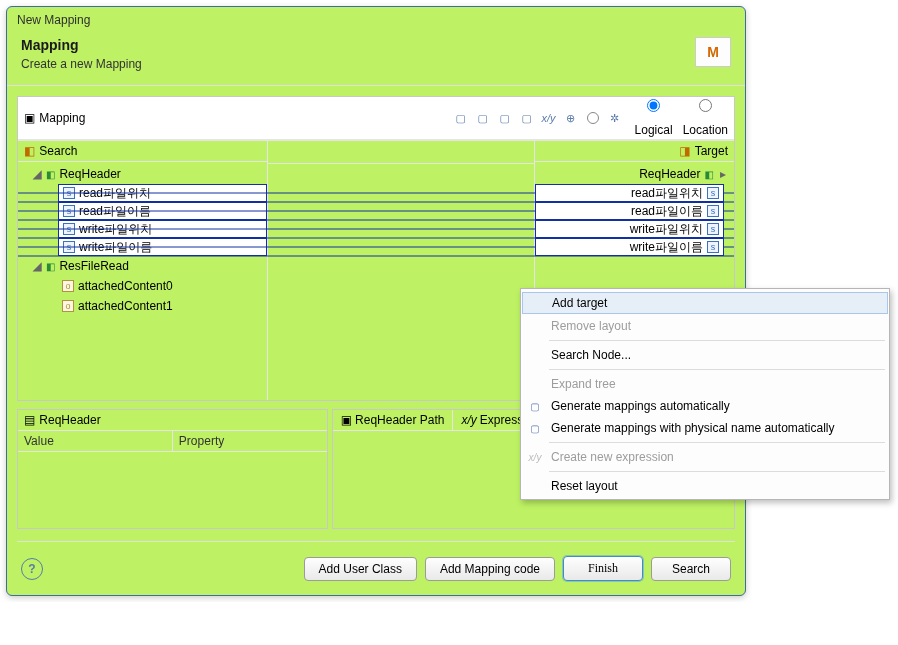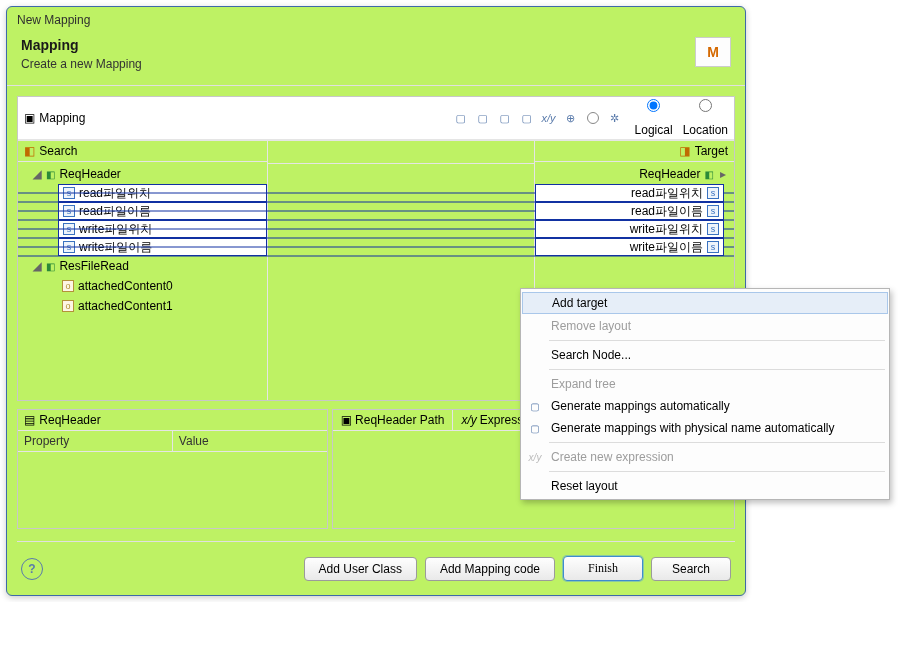--- a/index.html
+++ b/index.html
@@ -203,22 +203,22 @@
       </div>
     </div>
 
     <div class="bottom-split">
       <div class="prop-panel">
         <div class="prop-head">
           <span class="ic">▤</span>
           <span>ReqHeader</span>
         </div>
         <div class="prop-cols">
+          <div>Value</div>
           <div>Property</div>
-          <div>Value</div>
         </div>
       </div>
       <div class="tabs-panel">
         <div class="tabs-head">
           <div class="tab">
               <span class="ic">▣</span>
               <span>ReqHeader Path</span>
             </div>
           <div class="tab">
               <span class="ic" style="font-style:italic;">x/y</span>

